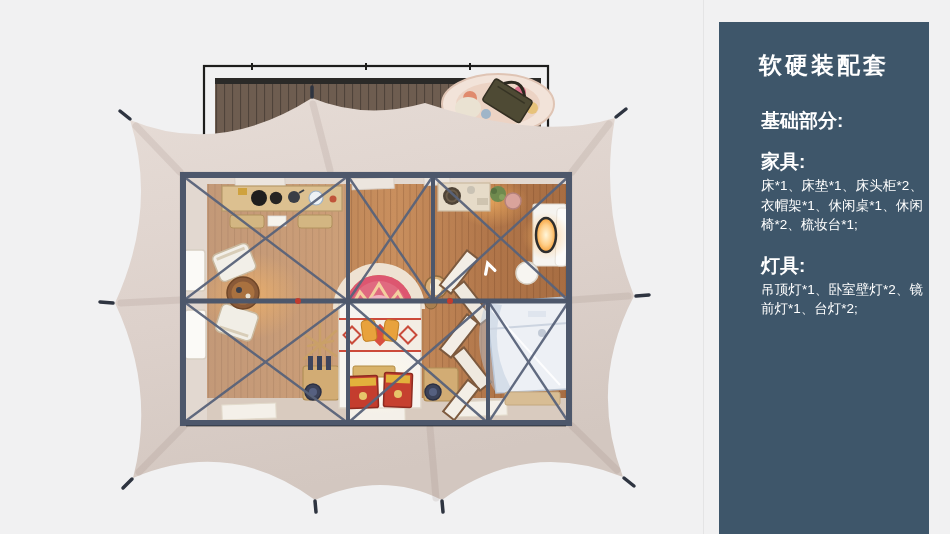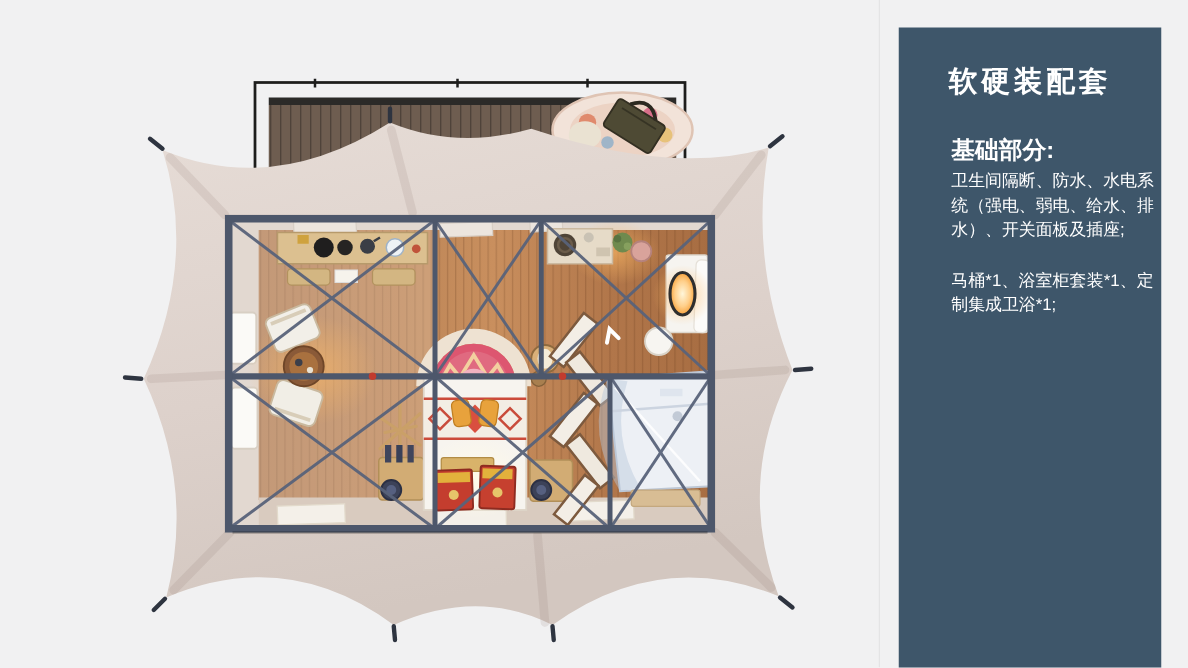--- a/index.html
+++ b/index.html
@@ -321,23 +321,27 @@
 </svg>
 </div>
 
 <div class="scene-divider"></div>
 
 <aside class="spec-panel">
   <h1 class="panel-title">软硬装配套</h1>
   <div class="panel-body">
     <section class="spec-section">
       <h2 class="spec-heading">基础部分:</h2>
-      <p class="spec-text">卫生间隔断、防水、水电系统（强电、弱电、给水、排水）、开关面板及插座;</p>
-    </section>
-    <section class="spec-section">
-    </section>
-    <section class="spec-section">
-      <p class="spec-text">马桶*1、浴室柜套装*1、定制集成卫浴*1;</p>
+    </section>
+    <section class="spec-section">
+      <h2 class="spec-heading">家具:</h2>
+      <p class="spec-text">床*1、床垫*1、床头柜*2、衣帽架*1、休闲桌*1、休闲椅*2、梳妆台*1;</p>
+    </section>
+    <section class="spec-section">
+      <h2 class="spec-heading">灯具:</h2>
+      <p class="spec-text">吊顶灯*1、卧室壁灯*2、镜前灯*1、台灯*2;</p>
+    </section>
+    <section class="spec-section">
     </section>
     <section class="spec-section">
     </section>
   </div>
 </aside>
 
 </body></html>

